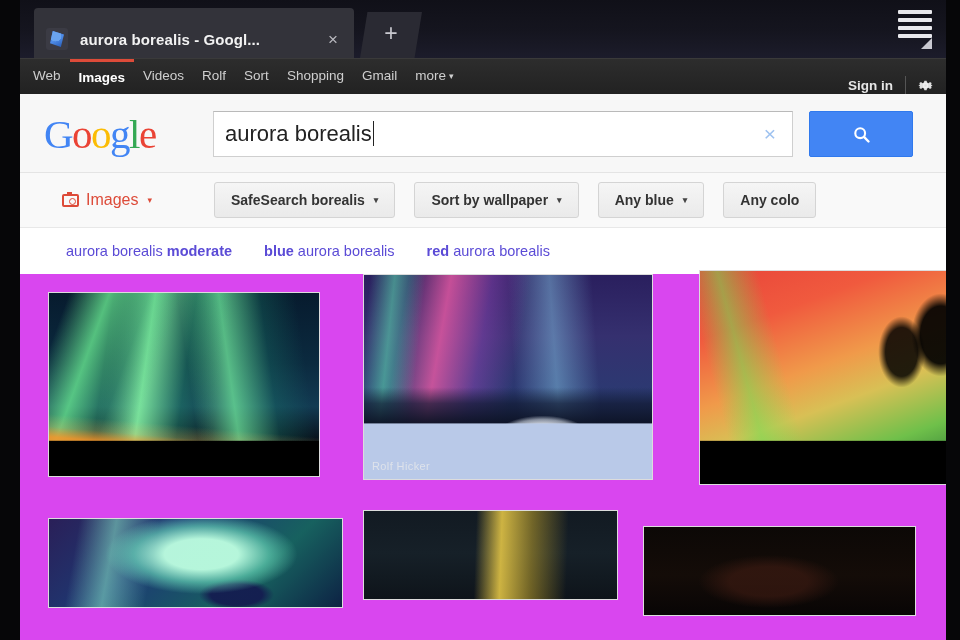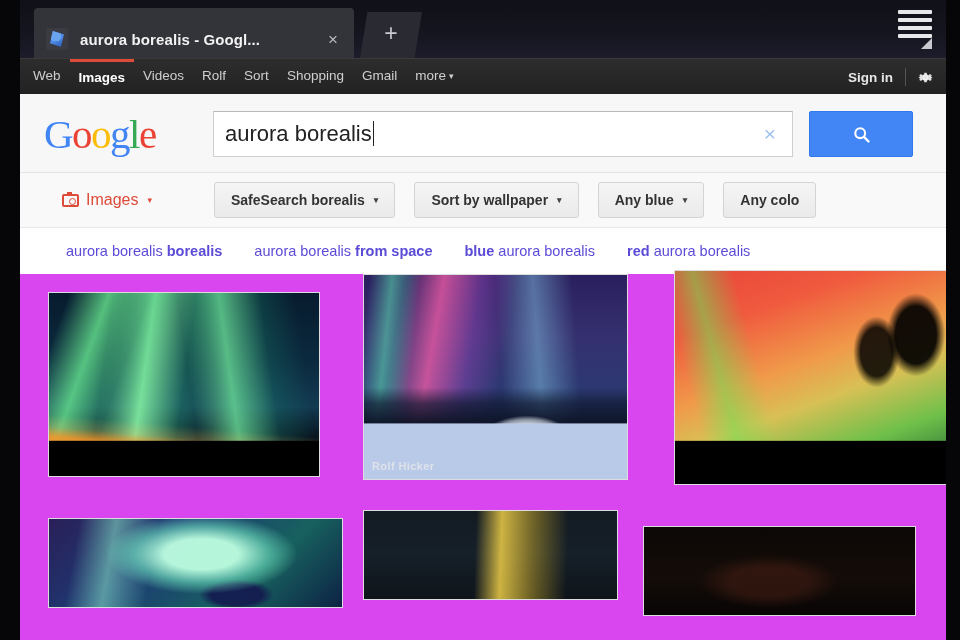--- a/index.html
+++ b/index.html
@@ -155,21 +155,21 @@
     color: #ffffff;
     font-weight: bold;
     border-top: 3px solid #dd4b39;
     line-height: 31px;
   }
   .nav-caret { font-size: 9px; margin-left: 3px; vertical-align: middle; }
 
   #nav-right {
     position: absolute;
     right: 4px;
-    top: 0;
+    top: 8px;
     height: 36px;
     display: flex;
     align-items: center;
     justify-content: center;
   }
   #sign-in-link {
     color: #e6e6e6;
     font-size: 13.5px;
     font-weight: bold;
     padding: 0 10px;
@@ -522,37 +522,36 @@
           <span>Any blue</span>
           <span class="filter-caret">▾</span>
         </div>
 
         <div class="filter-dropdown">
           <span>Any colo</span>
         </div>
       </div>
 
       <div id="related-searches">
-        <span class="related-link"><span>aurora borealis </span><b>borealis</b><span></span></span>
-
-        <span class="related-link"><span>aurora borealis </span><b>from space</b><span></span></span>
+        <span class="related-link"><span>aurora borealis </span><b>moderate</b><span></span></span>
+
 
         <span class="related-link"><span></span><b>blue</b><span> aurora borealis</span></span>
 
         <span class="related-link"><span></span><b>red</b><span> aurora borealis</span></span>
       </div>
 
       <div id="image-results">
 
         <div class="result-row">
           <div class="result-thumb" style="width:272px;height:185px;margin-top:18px;margin-right:43px;">
             <div class="aurora-1"></div>
           </div>
 
-          <div class="result-thumb" style="width:265px;height:206px;margin-top:0px;margin-right:46px;font-weight:bold;">
+          <div class="result-thumb" style="width:290px;height:206px;margin-top:0px;margin-right:46px;">
             <div class="aurora-2"></div>
             <span class="thumb-watermark">Rolf Hicker</span>
           </div>
 
           <div class="result-thumb" style="width:282px;height:215px;margin-top:-4px;">
             <div class="aurora-3"></div>
           </div>
         </div>
 
         <div class="result-row" style="margin-top:33px;">

